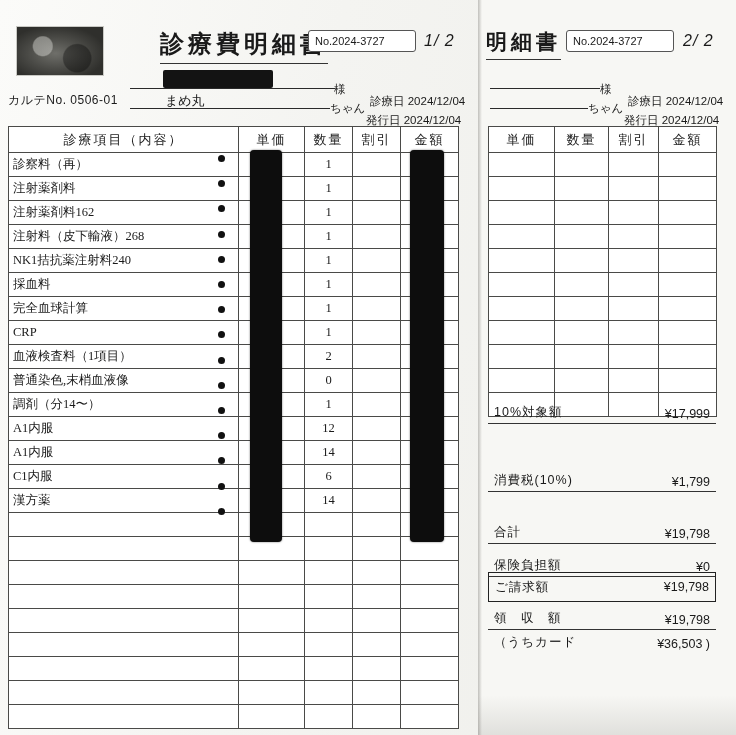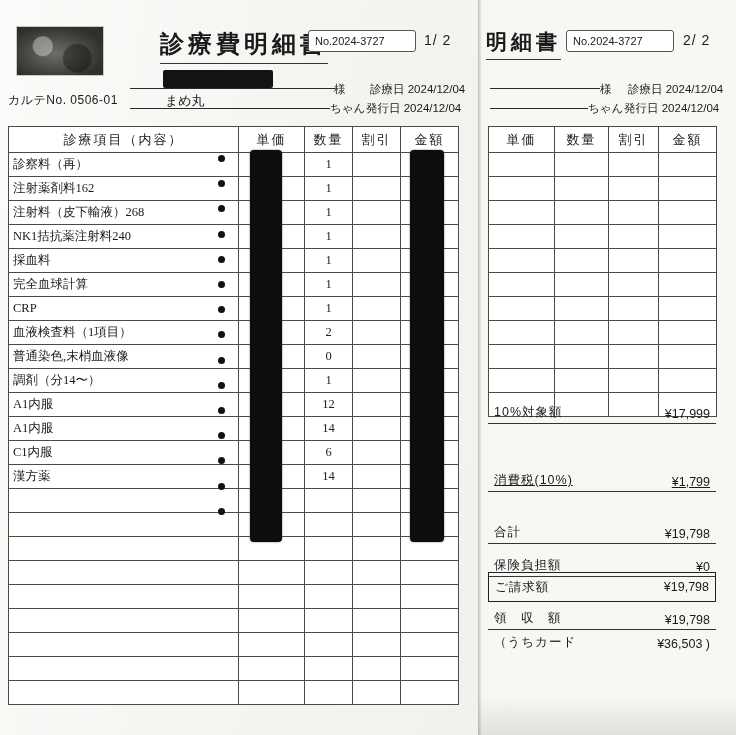--- a/index.html
+++ b/index.html
@@ -94,23 +94,24 @@
     font-size: 11px;
     font-family: "Liberation Sans", sans-serif;
     display: flex; align-items: center;
     padding-left: 6px;
     box-sizing: border-box;
     background: #fff;
   }
   .pageno {
     position: absolute;
     top: 32px;
-    font-size: 14px;
+    font-size: 16px;
     font-family: "Liberation Sans", sans-serif;
     letter-spacing: 1px;
+    font-style: italic;
   }
   .name-redact {
     position: absolute;
     left: 163px; top: 70px;
     width: 110px; height: 18px;
     background: #131313;
     border-radius: 2px;
   }
   .name-text {
     position: absolute;
@@ -120,20 +121,21 @@
   .sama {
     position: absolute;
     font-size: 11.5px;
     font-family: "Liberation Sans", sans-serif;
   }
   .datelines {
     position: absolute;
     font-size: 11.5px;
     font-family: "Liberation Sans", sans-serif;
     white-space: nowrap;
+    margin-top: 12px;
   }
   .hline {
     position: absolute;
     background: #2a2a2a;
     height: 1px;
   }
 
   
   table.grid {
     position: absolute;
@@ -253,20 +255,27 @@
           <th>診療項目（内容）</th>
           <th>単価</th>
           <th>数量</th>
           <th>割引</th>
           <th>金額</th>
         </tr>
       </thead>
       <tbody id="left-body">
           <tr>
             <td class="item">診察料（再）</td>
+            <td class="num"></td>
+            <td class="num">1</td>
+            <td class="num"></td>
+            <td class="num"></td>
+          </tr>
+          <tr class="row-alt">
+            <td class="item">注射薬剤料</td>
             <td class="num"></td>
             <td class="num">1</td>
             <td class="num"></td>
             <td class="num"></td>
           </tr>
           <tr>
             <td class="item">注射薬剤料162</td>
             <td class="num"></td>
             <td class="num">1</td>
             <td class="num"></td>
@@ -524,21 +533,21 @@
           <td class="num"></td>
         </tr>
       </tbody>
   </table>
 
   <div class="totals">
     <div class="tot-row uline" style="top:404px;">
       <span class="tot-label">10%対象額</span>
       <span class="tot-val">¥17,999</span>
     </div>
-    <div class="tot-row uline" style="top:472px;text-decoration:underline;">
+    <div class="tot-row uline" style="top:472px;">
       <span class="tot-label">消費税(10%)</span>
       <span class="tot-val">¥1,799</span>
     </div>
     <div class="tot-row uline" style="top:524px;">
       <span class="tot-label">合計</span>
       <span class="tot-val">¥19,798</span>
     </div>
     <div class="tot-row uline" style="top:557px;">
       <span class="tot-label">保険負担額</span>
       <span class="tot-val">¥0</span>

